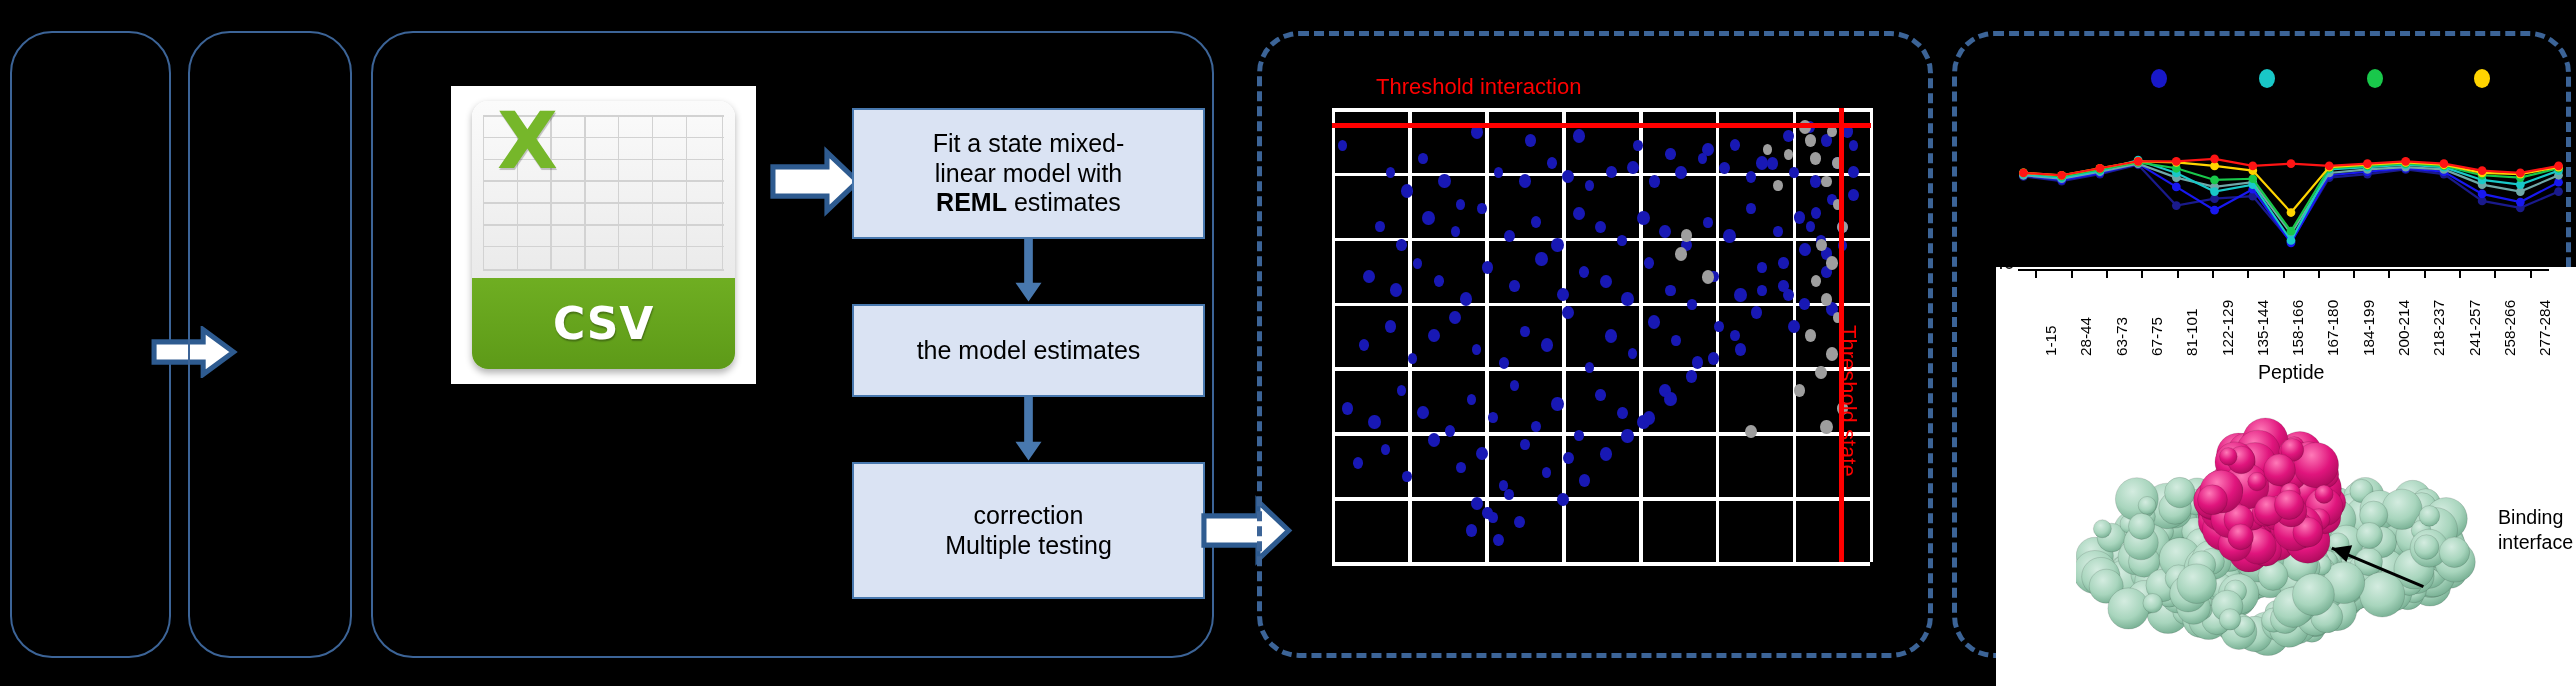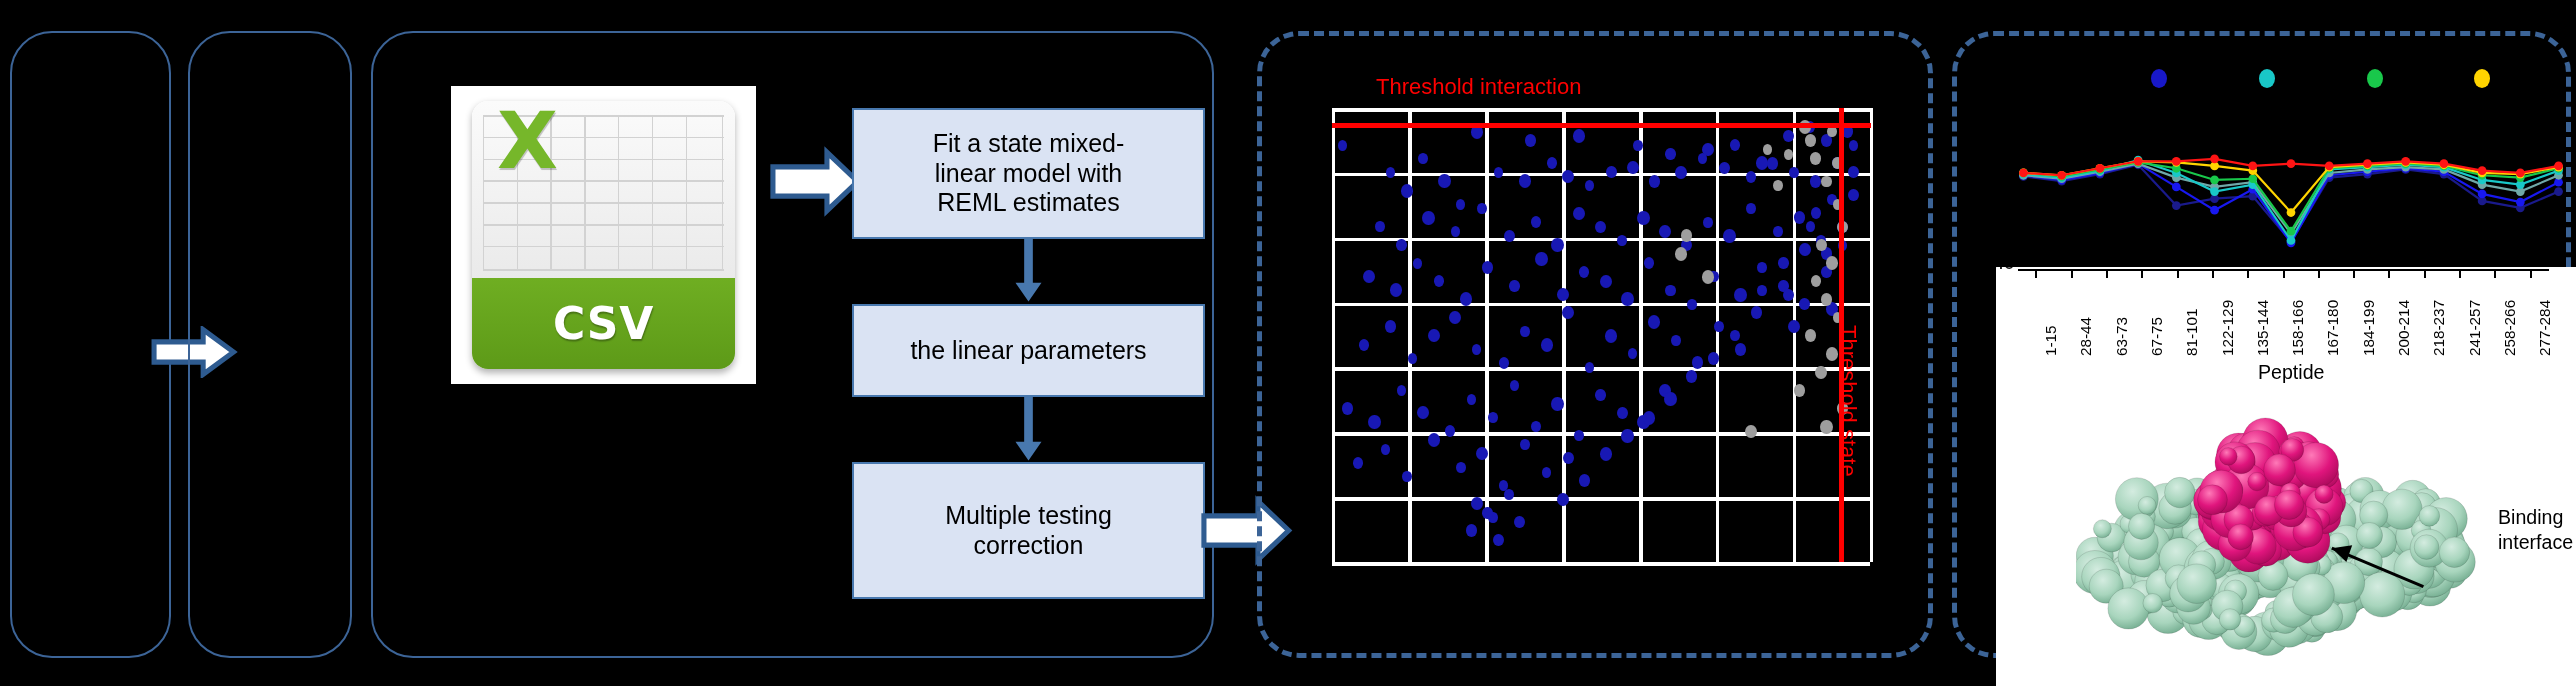--- a/index.html
+++ b/index.html
@@ -31,21 +31,21 @@
             display:flex;align-items:center;justify-content:center;}
   .csv-band span{color:#fff;font-weight:bold;font-size:44px;letter-spacing:0.7px;
                  font-family:"DejaVu Sans",sans-serif;
                  text-shadow:0.7px 1.5px 1.5px rgba(0,0,0,.30);}
 
   
   .pbox{position:absolute;box-sizing:border-box;background:#dae3f3;
         border:2.2px solid #4878ae;display:flex;align-items:center;
         justify-content:center;text-align:center;color:#000;
         font-size:25px;line-height:1.18;padding:4.4px 7.3px;}
-  .pbox b{font-weight:normal;}
+  .pbox b{font-weight:bold;}
 
   
   .arrow{position:absolute;}
   .varrow{position:absolute;}
 
   
   .scatter{position:absolute;background:#000;}
   .sc-title{position:absolute;color:#ff0000;font-size:22px;white-space:nowrap;}
   .sc-grid{position:absolute;}
   .sc-grid .gv{position:absolute;top:0;bottom:0;width:3.6px;background:#ffffff;}
@@ -120,32 +120,32 @@
       <div><b>REML</b><span> estimates</span></div>
     </div>
   </div>
 
 <svg class="varrow" style="left:1014px;top:238px;width:29px;height:65px" viewBox="0 0 40 90">
   <polygon points="14,0 26,0 26,62 38,62 20,88 2,62 14,62" fill="#4878ae"></polygon>
 </svg>
 
 <div class="pbox" id="box1" style="left:852px;top:304px;width:353px;height:93px;">
     <div>
-      <div><span>the linear parameters</span></div>
+      <div><span>the model estimates</span></div>
     </div>
   </div>
 
 <svg class="varrow" style="left:1014px;top:397px;width:29px;height:65px" viewBox="0 0 40 90">
   <polygon points="14,0 26,0 26,62 38,62 20,88 2,62 14,62" fill="#4878ae"></polygon>
 </svg>
 
 <div class="pbox" id="box2" style="left:852px;top:462px;width:353px;height:137px;">
     <div>
+      <div><span>correction</span></div>
       <div><span>Multiple testing</span></div>
-      <div><span>correction</span></div>
     </div>
   </div>
 
 <svg class="arrow" style="left:1201px;top:494px;width:92px;height:73px" viewBox="0 0 126 100">
   <polygon points="4,30 78,30 78,10 120,50 78,90 78,70 4,70" fill="#ffffff" stroke="#2e5b90" stroke-width="7"></polygon>
 </svg>
 
 <div class="panel dashed" style="left:1257px;top:30.5px;width:676px;height:627px;"></div>
 
 <div class="scatter" style="left:1301px;top:67px;width:596px;height:531px;">

